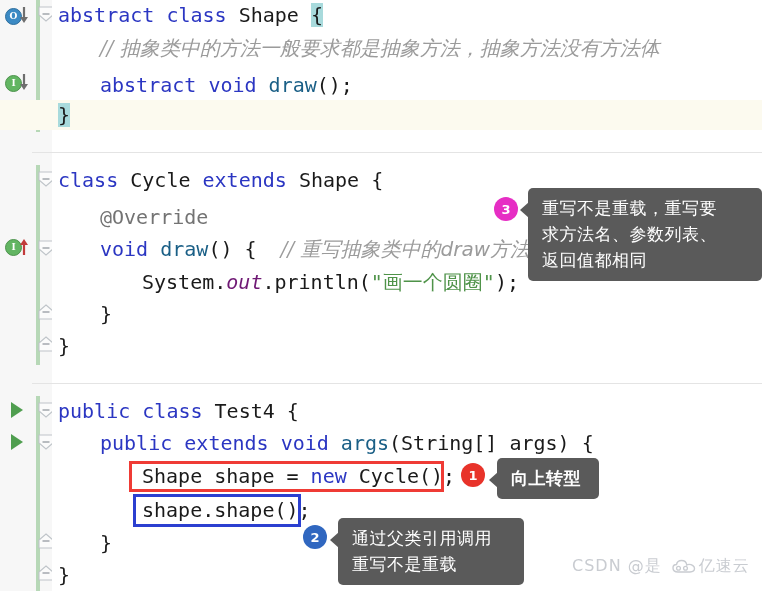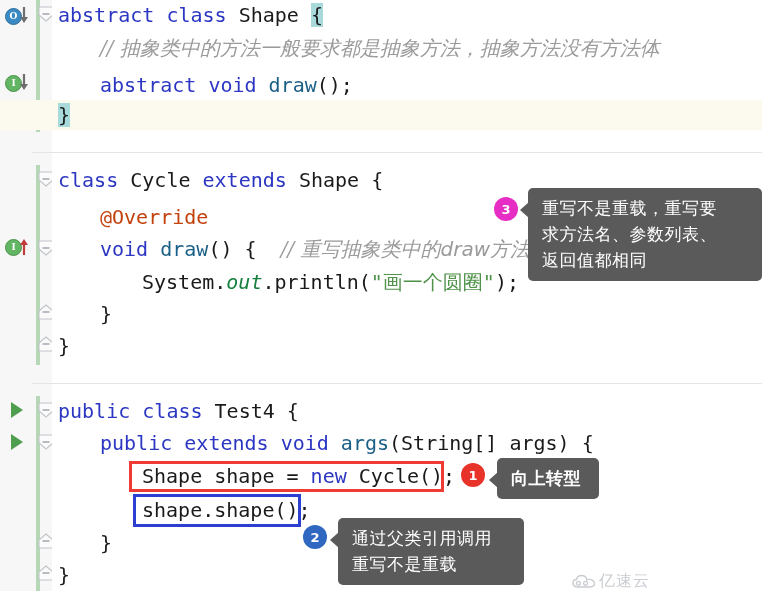--- a/index.html
+++ b/index.html
@@ -99,23 +99,23 @@
     left: -20px;
     width: 730px;
     height: 1px;
     background: #e4e4e4;
   }
 
   .kw      { color: #2b36c2; }
   .type    { color: #1a1a1a; }
   .ident   { color: #1a1a1a; }
   .meth    { color: #1a5f86; }
-  .anno    { color: #c2410c; }
+  .anno    { color: #737373; }
   .str     { color: #4f9349; }
-  .field   { color: #15803d; font-style: italic; }
+  .field   { color: #701a75; font-style: italic; }
   .cmt     { color: #9b9b9b; font-style: italic; font-family: "DejaVu Serif","Liberation Serif",serif; }
   .cmt-cn  { color: #9b9b9b; font-style: italic; font-family: "DejaVu Sans","Liberation Sans",sans-serif; }
   .brace-hl{ background: #a8dadc; }
 
   
   .hl-box {
     position: absolute;
     box-sizing: border-box;
     background: transparent;
   }
@@ -162,21 +162,21 @@
   .watermark {
     position: absolute;
     display: flex;
     align-items: center;
     gap: 10px;
     color: #c9ccd1;
     font-family: "DejaVu Sans", "Liberation Sans", sans-serif;
     font-size: 16px;
     letter-spacing: 1px;
   }
-  .wm-cloud { display: flex; align-items: center; gap: 3px; margin-top: 15px; }
+  .wm-cloud { display: flex; align-items: center; gap: 3px; }
 </style>
 </head>
 <body>
 
 <div id="app">
 
   <div class="gutter"></div>
   <div class="foldstrip"></div>
 
   <div id="gutter-layer">
@@ -292,20 +292,21 @@
 求方法名、参数列表、
 返回值都相同</div>
       <div class="badge" style="left: 461px; top: 463px; background: rgb(232, 51, 42);">1</div>
       <div class="bubble" style="left: 497px; top: 458px; width: 74px; font-weight: bold;">向上转型</div>
       <div class="badge" style="left: 303px; top: 525px; background: rgb(48, 103, 192);">2</div>
       <div class="bubble" style="left: 338px; top: 518px; width: 158px;">通过父类引用调用
 重写不是重载</div>
     </div>
 
   <div class="watermark" id="watermark" style="left: 572px; top: 556px;">
+    <span>CSDN @是</span>
     <span class="wm-cloud">
       <svg width="24" height="16" viewBox="0 0 24 16">
         <path d="M6 13 C2.5 13 1 11 1 9 C1 7 2.5 5.5 4.5 5.5 C5 3 7 1.5 9.5 1.5 C12.5 1.5 14.5 3.5 14.8 6 C15.5 5.6 16.3 5.4 17 5.4 C20 5.4 22.5 7.3 22.5 9.6 C22.5 11.8 20.6 13 18 13 Z" fill="none" stroke="#c9ccd1" stroke-width="1.4"></path>
         <circle cx="6.5" cy="9.3" r="1.9" fill="none" stroke="#c9ccd1" stroke-width="1.3"></circle>
         <circle cx="13.5" cy="9.3" r="1.9" fill="none" stroke="#c9ccd1" stroke-width="1.3"></circle>
       </svg>
       <span>亿速云</span>
     </span>
   </div>
 

